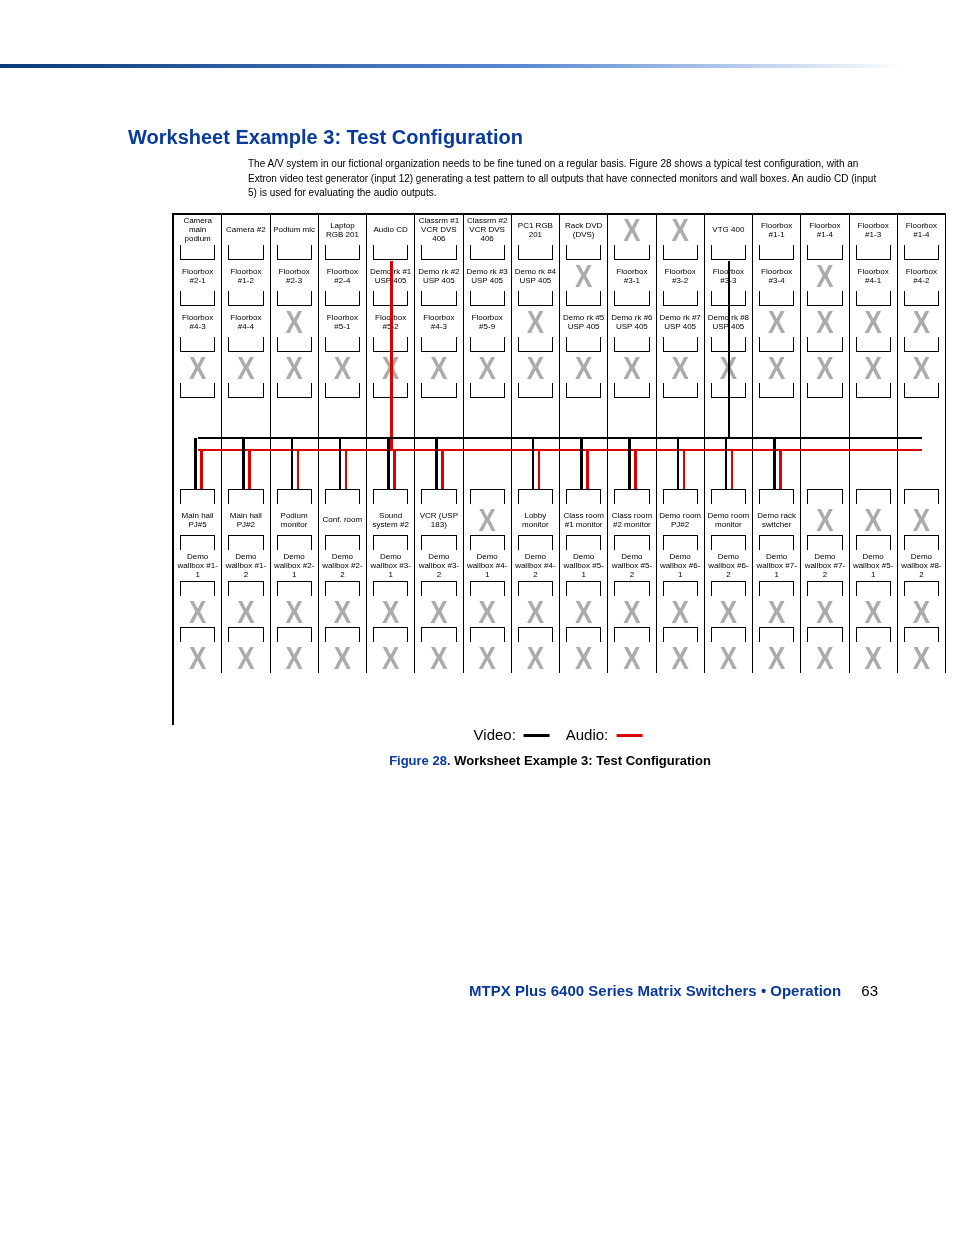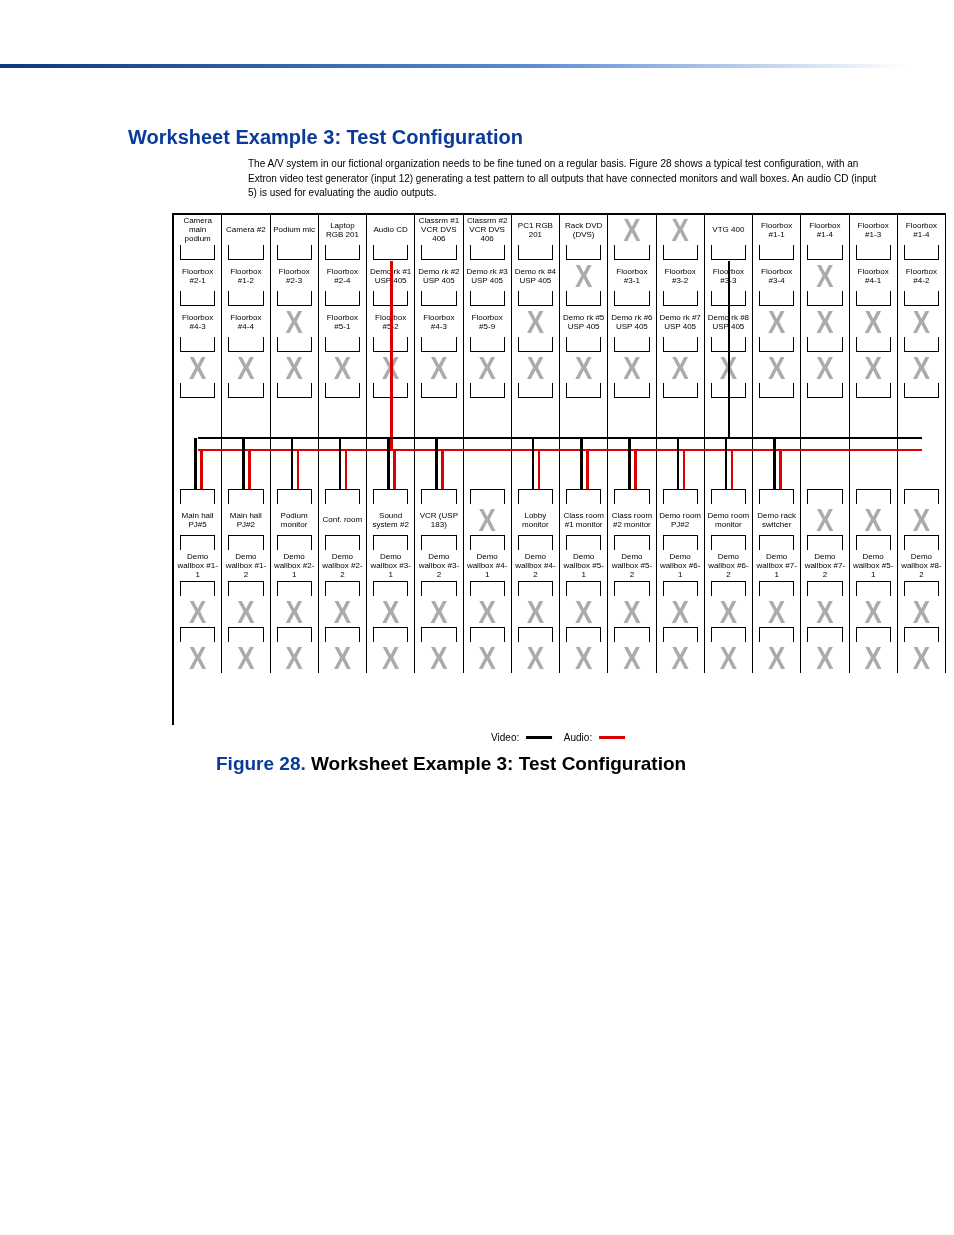--- a/index.html
+++ b/index.html
@@ -19,25 +19,25 @@
   .box-up{height:14px;margin:0 6px;border:1px solid #000;border-bottom:none}
   .x-cell .x{position:absolute;left:0;right:0;top:0;bottom:0;display:flex;align-items:center;justify-content:center;
     font-size:26px;font-weight:700;color:#888;opacity:.7;font-family:Arial,sans-serif;transform:scaleY(1.2)}
   .label-row .cell{height:30px}
   .box-row .cell{height:16px}
   .bus{height:90px;position:relative}
   .bus .cell{height:90px;border-right:1px solid #000}
   .out-box-row .cell{height:16px}
   .out-label-row .cell{height:30px}
 
-  .legend{position:absolute;left:50%;transform:translateX(-50%);bottom:-18px;font-size:10px}
+  .legend{position:absolute;left:50%;transform:translateX(-50%);bottom:-18px;font-size:15px}
   .legend .vline{display:inline-block;width:26px;height:3px;background:#000;vertical-align:middle;margin:0 4px}
   .legend .aline{display:inline-block;width:26px;height:3px;background:#d00;vertical-align:middle;margin:0 4px}
 
-  .caption{margin:28px 0 0 44px;font-size:19px}
+  .caption{margin:28px 0 0 44px;text-align:center;font-size:13px}
   .caption .fig{color:#0a3a9a;font-weight:700}
   .footer{position:absolute;right:76px;bottom:70px;font-size:15px}
   .footer .doc{color:#0a3a9a;font-weight:700}
   .footer .pg{margin-left:16px}
 
   
   .wire{position:absolute;background:#000}
   .wire.red{background:#d00}
 </style>
 </head>
@@ -918,13 +918,17 @@
         </div>
       </div>
 
       <div class="caption">
         <span class="fig">Figure 28.</span>
         <b>Worksheet Example 3: Test Configuration</b>
       </div>
     </div>
   </div>
 
+  <div class="footer">
+    <span class="doc">MTPX Plus 6400 Series Matrix Switchers • Operation</span>
+    <span class="pg">63</span>
+  </div>
 </div>
 
 </body></html>

